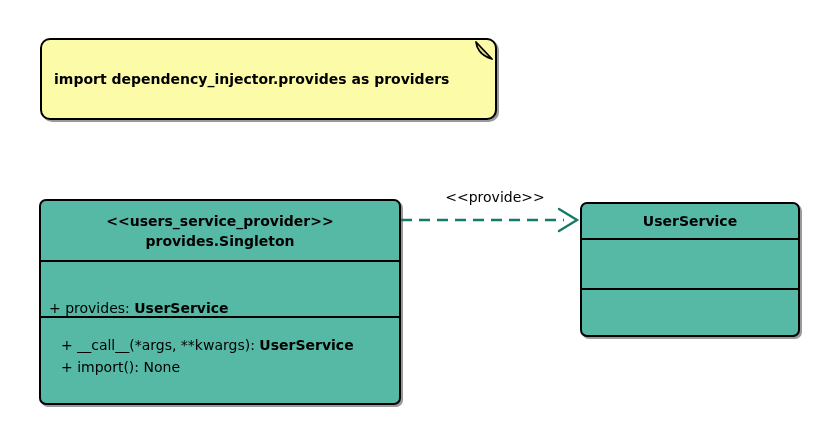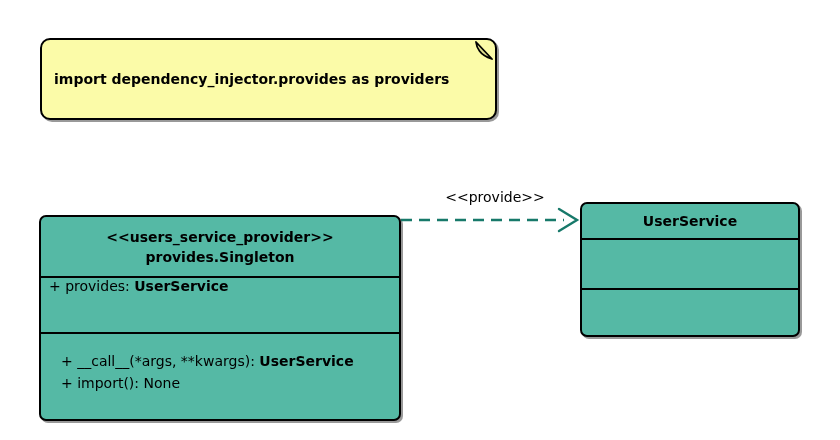--- a/index.html
+++ b/index.html
@@ -39,37 +39,37 @@
   
   .uml-class {
     position: absolute;
     border: 2px solid #000;
     border-radius: 7px;
     box-shadow: 2px 2px 0 rgba(0,0,0,0.4);
     display: flex;
     flex-direction: column;
     font-size: 14px;
   }
-  .provider { left: 39px; top: 215px; width: 362px; height: 206px; }
+  .provider { left: 39px; top: 199px; width: 362px; height: 206px; }
   .service  { left: 580px; top: 202px; width: 220px; height: 135px; }
 
   .compartment { border-top: 2px solid #000; }
   .compartment:first-child { border-top: none; }
 
   .provider .cmp-header {
     height: 59px;
     display: flex; flex-direction: column;
     justify-content: center;
     text-align: center;
     font-weight: 700;
     line-height: 20px;
   }
   .provider .cmp-attrs {
     height: 56px;
-    display: flex; align-items: flex-start;
+    display: flex; align-items: flex-end;
     padding: 0 8px;
     white-space: nowrap;
   }
   .provider .cmp-methods {
     flex: 1;
     padding: 16px 20px 0;
     line-height: 22px;
     white-space: nowrap;
   }
   .member b { font-weight: 700; }

